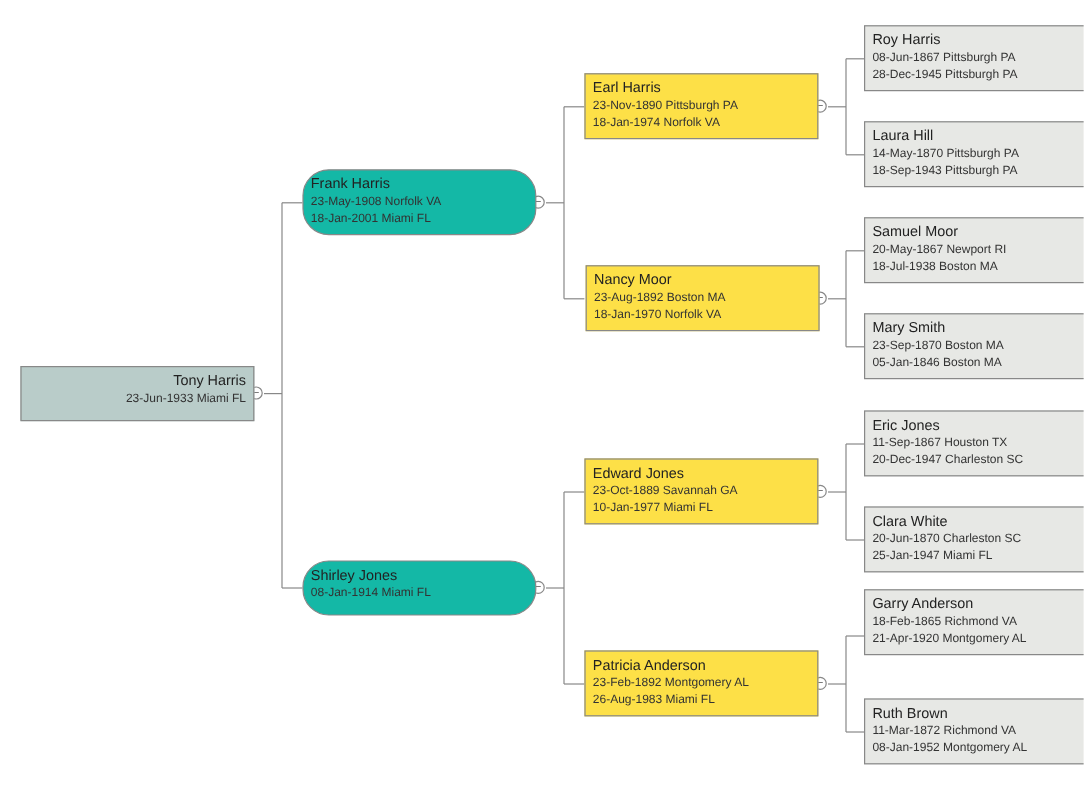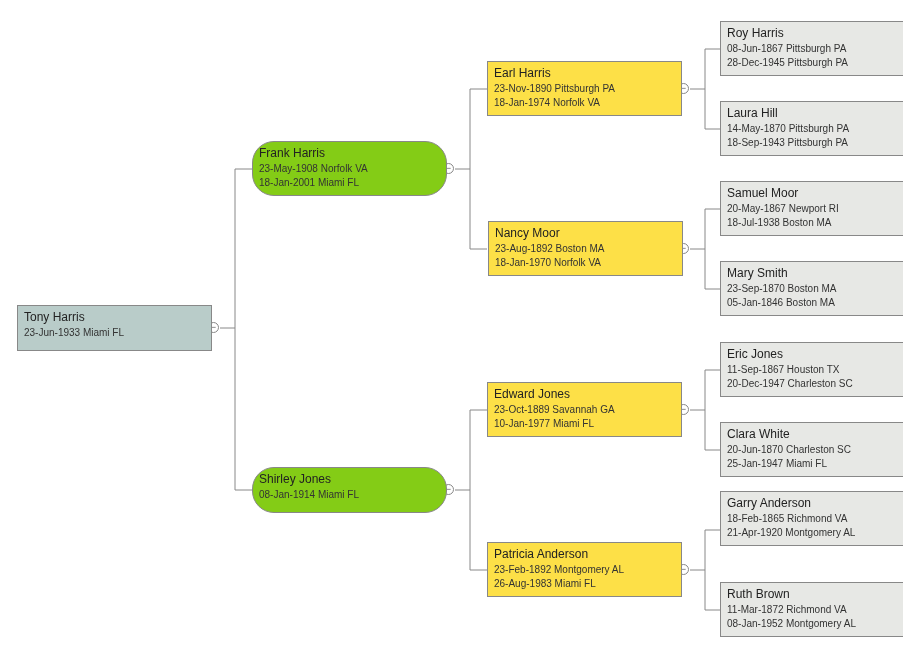--- a/index.html
+++ b/index.html
@@ -14,22 +14,22 @@
     position: relative;
   }
   .node {
     position: absolute;
     width: 195px;
     border: 1px solid #888;
     border-top-width: 1px;
     padding: 4px 6px 5px 6px;
     line-height: 14px;
   }
-  .node.gen0 { background: #b9ccc9; }
-  .node.gen1 { background: #84cc16; border-radius: 22px; }
+  .node.gen0 { background: #b9ccc9; text-align: right; }
+  .node.gen1 { background: #14b8a6; border-radius: 22px; }
   .node.gen2 { background: #fde047; }
   .node.gen3 { background: #e7e8e5; }
   .name {
     font-weight: normal;
     font-size: 12px;
     margin-bottom: 2px;
     color: #222;
   }
   .detail {
     font-size: 10px;

